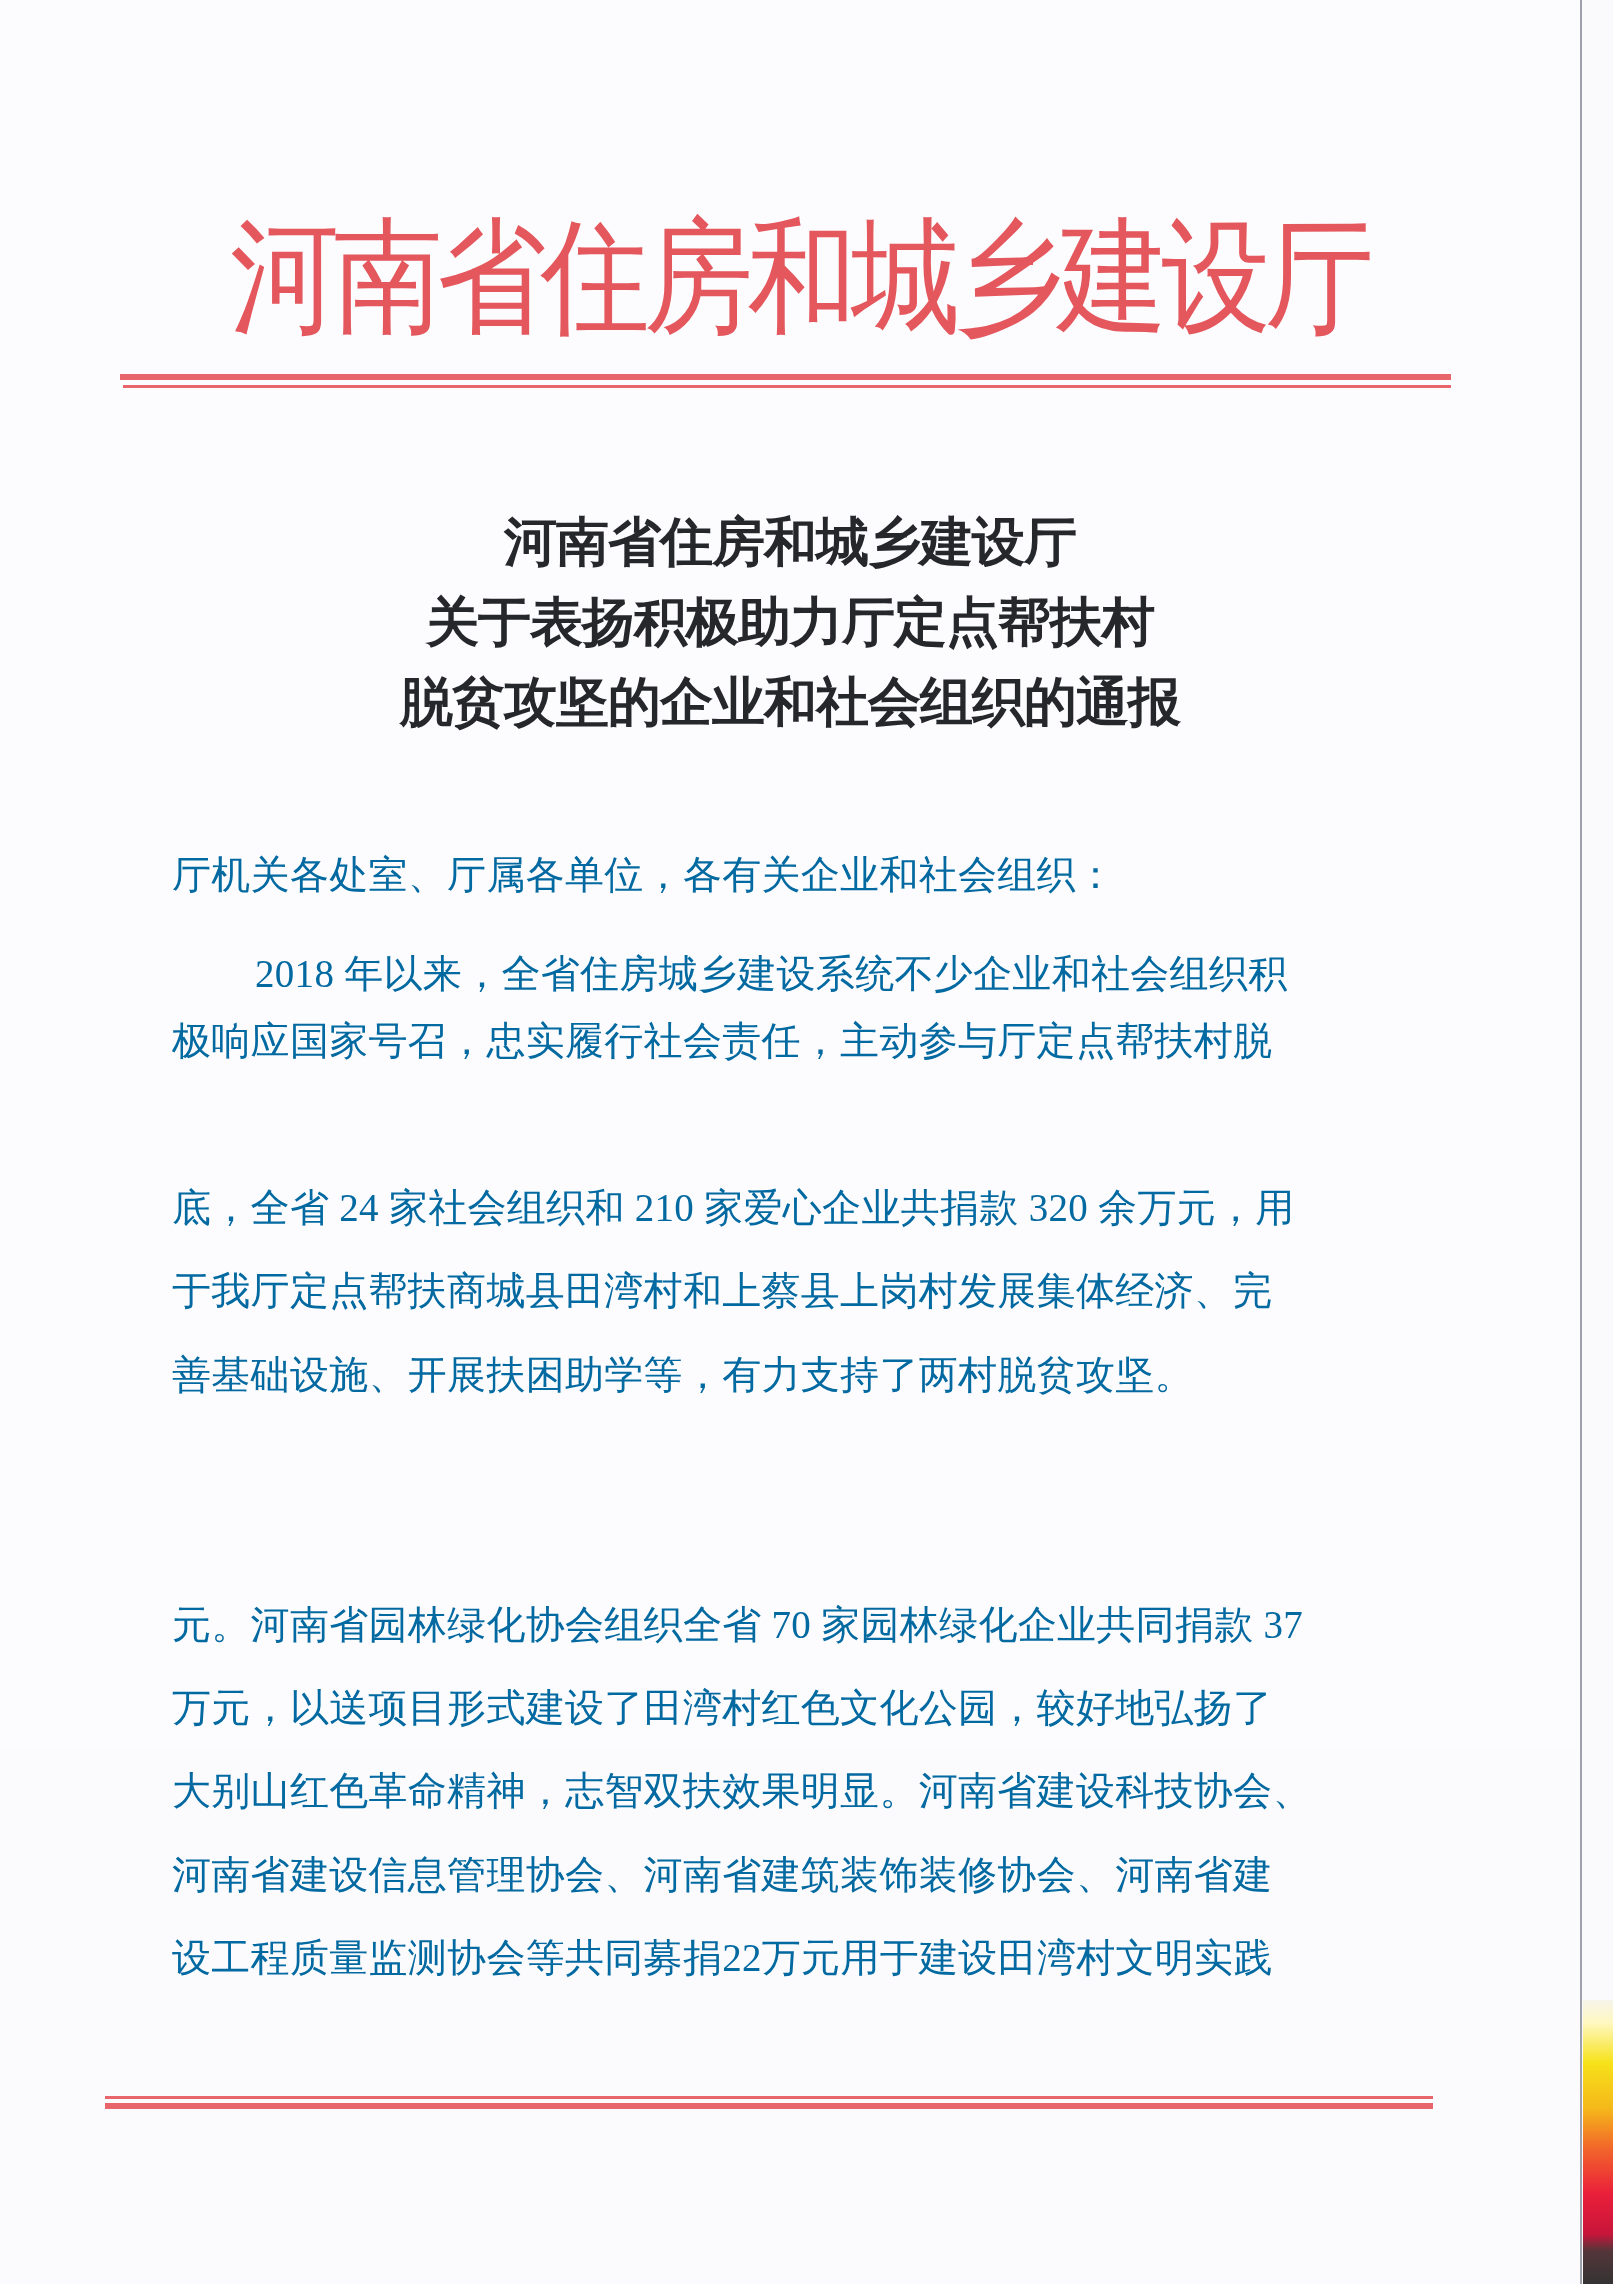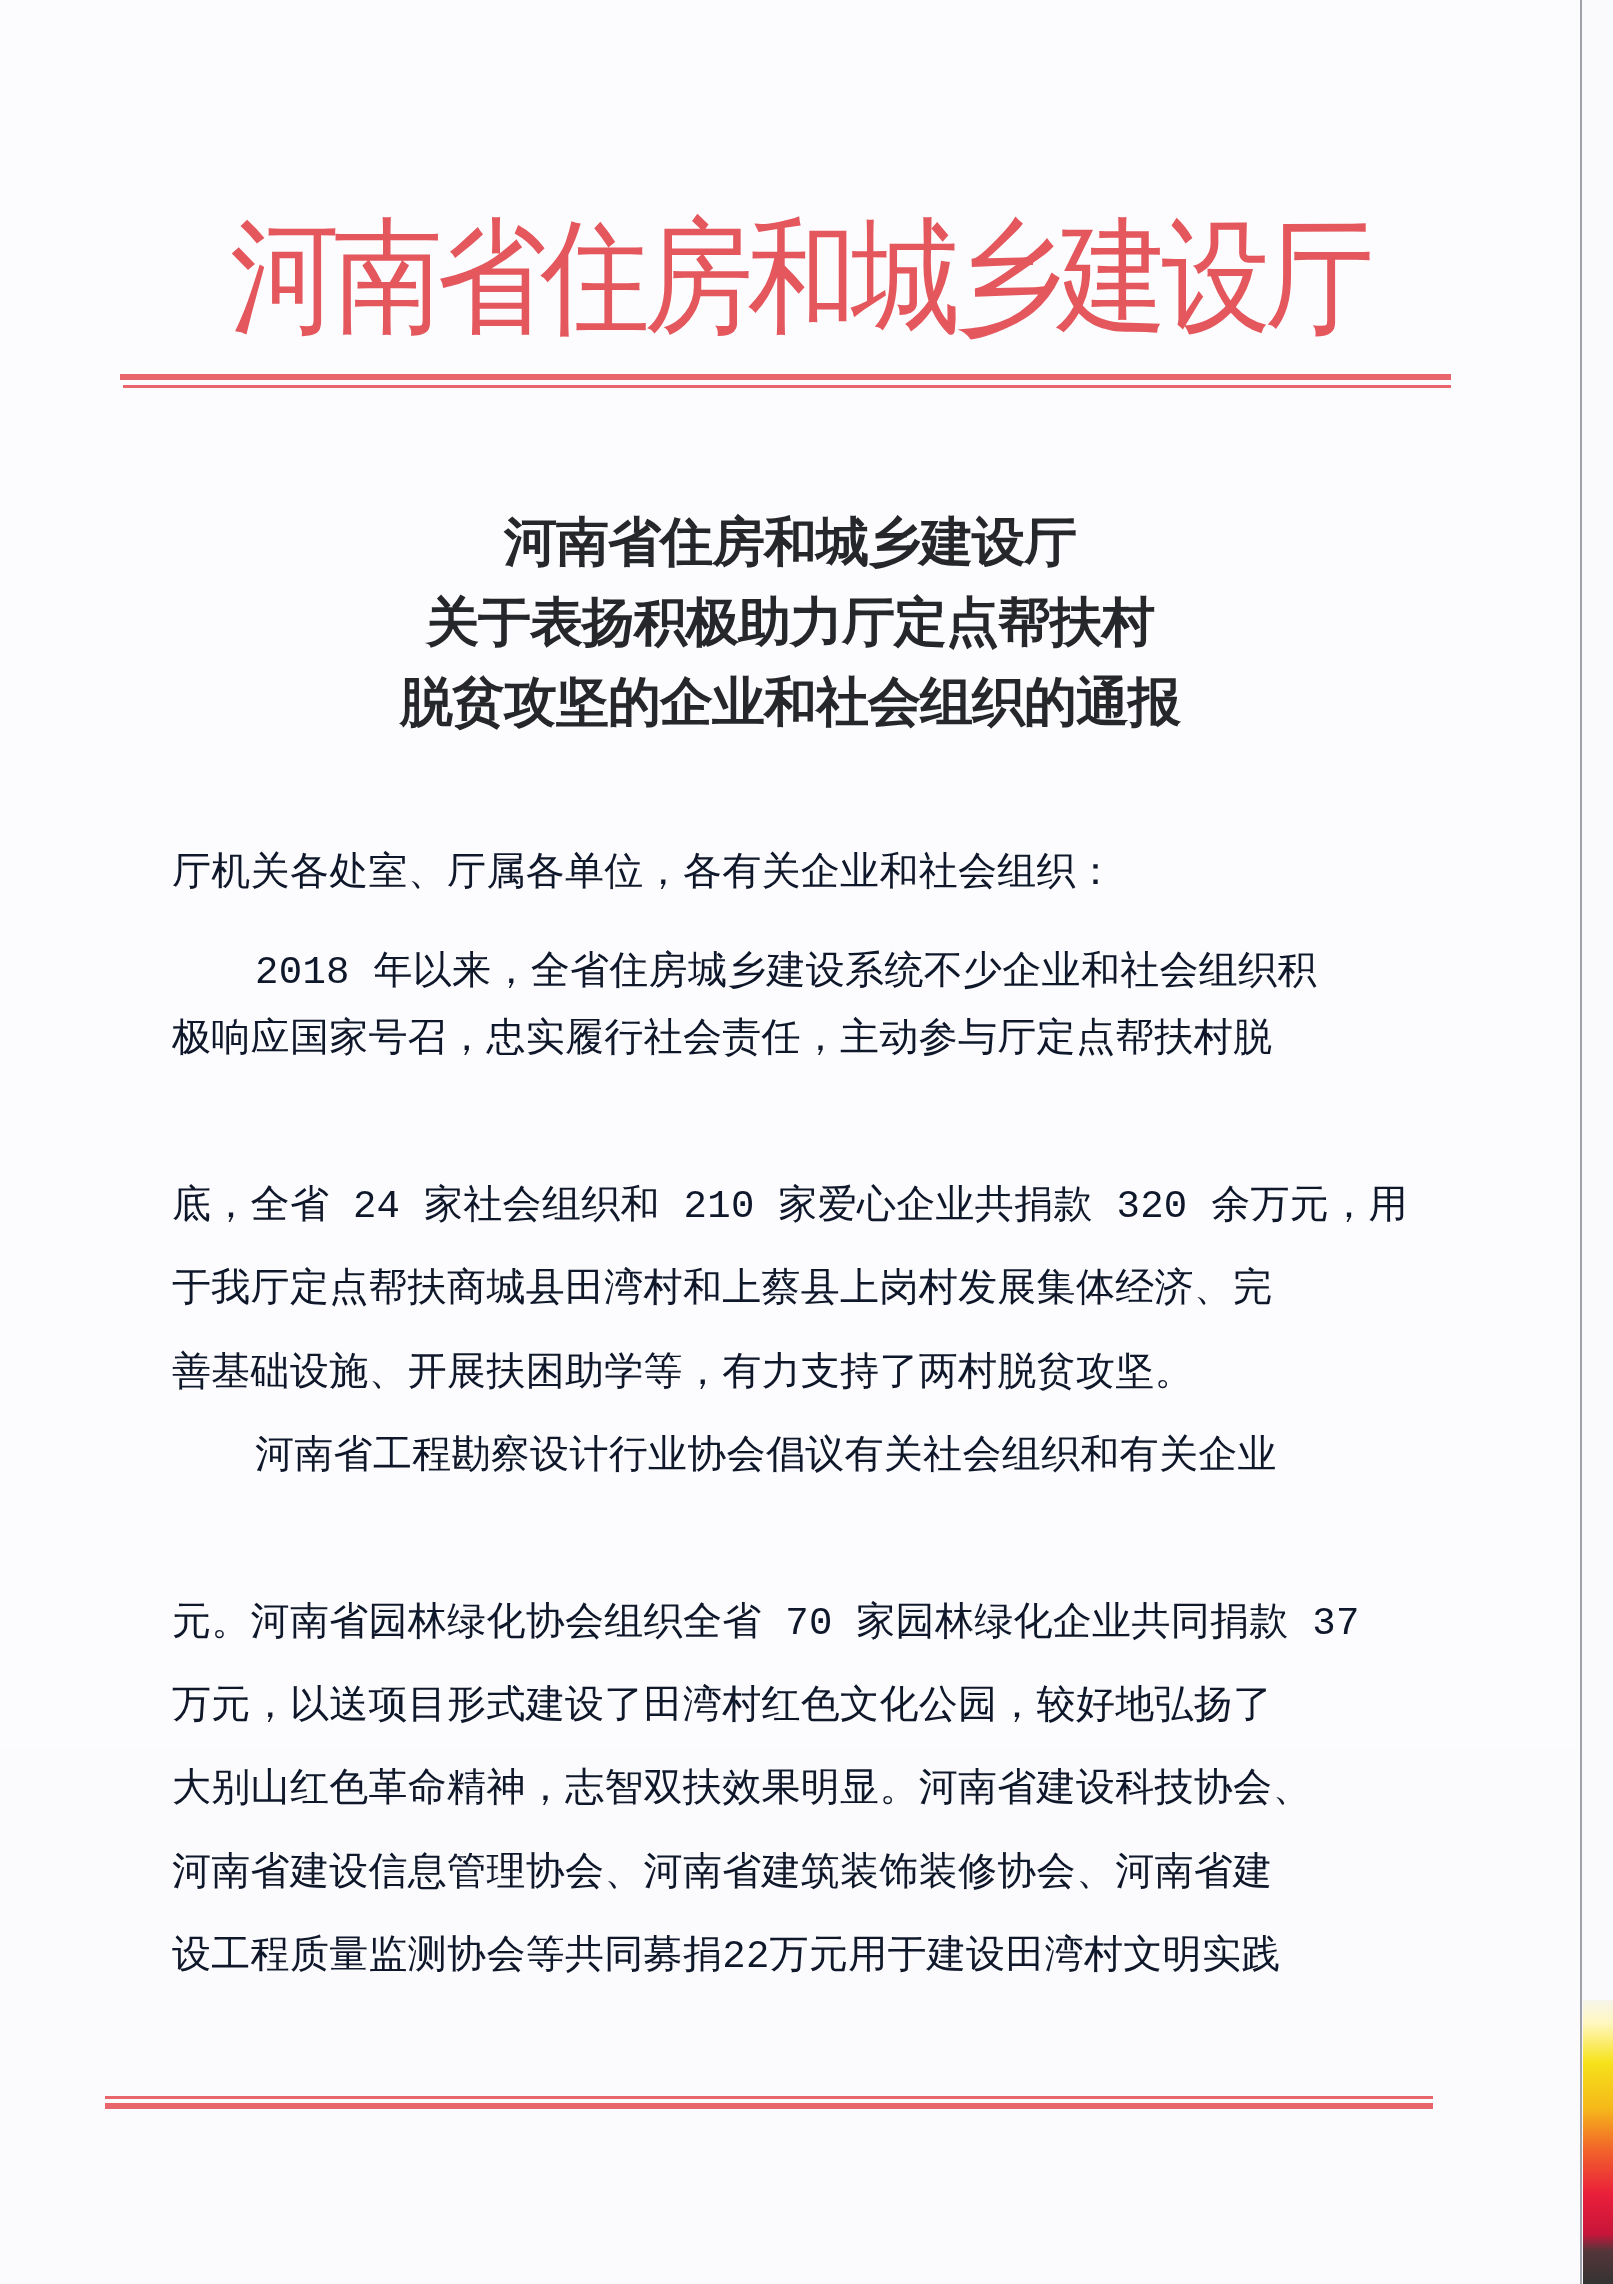--- a/index.html
+++ b/index.html
@@ -16,21 +16,21 @@
     letter-spacing: -5.9px; white-space: nowrap; transform: scaleX(0.94) scaleY(1.08); transform-origin: left top;
   }
   .rule { position: absolute; background: #e8656b; }
   .title {
     position: absolute; left: 0; width: 1580px; text-align: center;
     font-family: "DejaVu Serif", serif; font-weight: bold; font-size: 53px; color: #25272b;
     line-height: 1; white-space: nowrap; letter-spacing: -1px;
   }
   .body-line {
     position: absolute; left: 172px; width: 1191px; white-space: nowrap;
-    font-family: Liberation Mono, monospace; font-size: 39px; line-height: 47px; color: #0f172a;
+    font-family: Liberation Serif, serif; font-size: 39px; line-height: 47px; color: #0369a1;
     letter-spacing: 0.3px;
   }
   .indent { left: 255px; width: 1108px; }
   .right-edge {
     position: absolute; left: 1580px; top: 0; width: 33px; height: 2285px; background: #fafafc;
     border-left: 2.9px solid #9ea0aa;
   }
   .color-strip {
     position: absolute; left: 1583px; top: 2000px; width: 30px; height: 285px;
     background: linear-gradient(to bottom, #f6f4ea 0%, #fff7c0 8%, #f6e21a 22%, #f5b81a 38%, #f2662a 52%, #ea1f3a 68%, #c8153a 82%, #55353a 88%, #333 100%);
@@ -51,21 +51,20 @@
   <div class="title" style="top:675px;">脱贫攻坚的企业和社会组织的通报</div>
 
   <div class="body-line" style="top:851px;">厅机关各处室、厅属各单位，各有关企业和社会组织：</div>
 
   <div class="body-line indent" style="top:934px;margin-top:16px;">2018 年以来，全省住房城乡建设系统不少企业和社会组织积</div>
   <div class="body-line" style="top:1017px;">极响应国家号召，忠实履行社会责任，主动参与厅定点帮扶村脱</div>
   <div class="body-line" style="top:1184px;">底，全省 24 家社会组织和 210 家爱心企业共捐款 320 余万元，用</div>
   <div class="body-line" style="top:1267px;">于我厅定点帮扶商城县田湾村和上蔡县上岗村发展集体经济、完</div>
   <div class="body-line" style="top:1351px;">善基础设施、开展扶困助学等，有力支持了两村脱贫攻坚。</div>
 
-  <div class="body-line indent" style="top:1434px;">河南省工程勘察设计行业协会倡议有关社会组织和有关企业</div>
   <div class="body-line" style="top:1601px;">元。河南省园林绿化协会组织全省 70 家园林绿化企业共同捐款 37</div>
   <div class="body-line" style="top:1684px;">万元，以送项目形式建设了田湾村红色文化公园，较好地弘扬了</div>
   <div class="body-line" style="top:1767px;">大别山红色革命精神，志智双扶效果明显。河南省建设科技协会、</div>
   <div class="body-line" style="top:1851px;">河南省建设信息管理协会、河南省建筑装饰装修协会、河南省建</div>
   <div class="body-line" style="top:1934px;">设工程质量监测协会等共同募捐22万元用于建设田湾村文明实践</div>
 
   <div class="rule" style="left:105px; top:2096px; width:1328px; height:2.9px;"></div>
   <div class="rule" style="left:105px; top:2103px; width:1328px; height:5.9px;"></div>
 </div>
 

